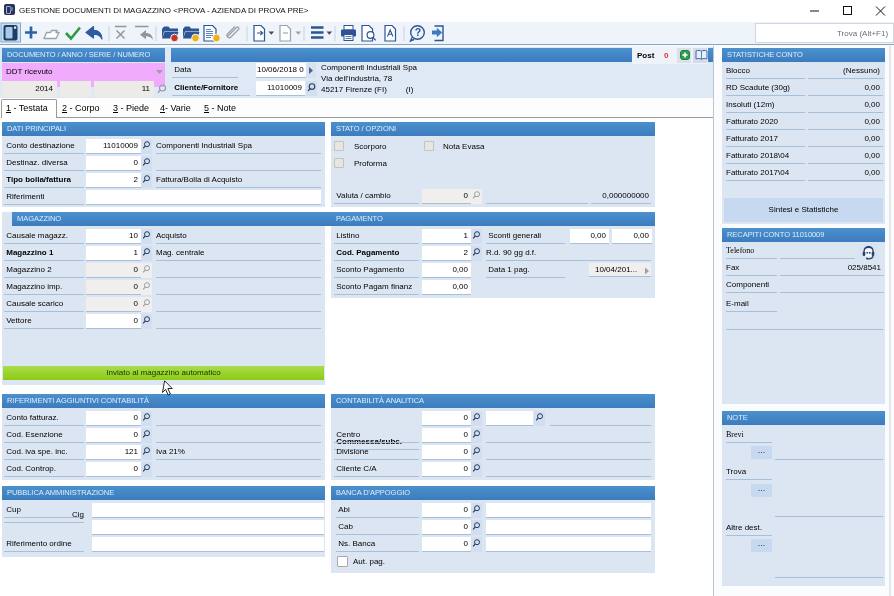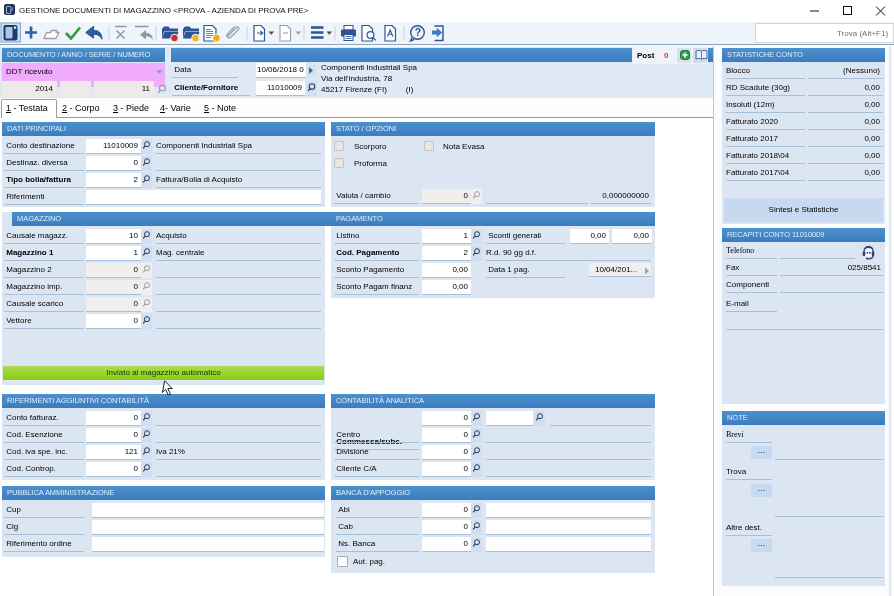--- a/index.html
+++ b/index.html
@@ -252,21 +252,21 @@
 <div class="fld fldr" style="left:86px;top:462px;width:52px;padding-right:3px;">0</div>
 <div class="mag" style="left:141px;top:462px;width:11px;"><svg width="11" height="15" viewBox="0 0 11 15">
       <circle cx="6" cy="5.2" r="2.5" fill="none" stroke="#223c5e" stroke-width="1"></circle>
       <line x1="4.1" y1="7.2" x2="2.2" y2="9.4" stroke="#223c5e" stroke-width="1.2"></line>
     </svg></div>
 <div class="ul" style="left:156px;top:462px;width:165px;"></div>
 <div class="panel" style="left:2px;top:486px;width:323px;height:71px;"></div>
 <div class="hdr" style="left:2px;top:486px;width:323px;">PUBBLICA AMMINISTRAZIONE</div>
 <div class="lbl" style="left:4px;top:503px;width:80px;">&nbsp;Cup</div>
 <div class="fld fldr" style="left:92px;top:503px;width:232px;"></div>
-<div class="lbl" style="left:4px;top:520px;width:80px;">&nbsp;Cig</div>
+<div class="lbl" style="left:4px;top:508px;width:80px;text-align:right;">&nbsp;Cig</div>
 <div class="fld fldr" style="left:92px;top:520px;width:232px;"></div>
 <div class="lbl" style="left:4px;top:537px;width:80px;">&nbsp;Riferimento ordine</div>
 <div class="fld fldr" style="left:92px;top:537px;width:232px;"></div>
 <div class="panel" style="left:331px;top:122px;width:324px;height:85px;"></div>
 <div class="hdr" style="left:331px;top:122px;width:324px;">STATO / OPZIONI</div>
 <div class="cb" style="left:334px;top:141px;"></div>
 <div class="abs" style="left:354px;top:142px;">Scorporo</div>
 <div class="cb" style="left:424px;top:141px;"></div>
 <div class="abs" style="left:443px;top:142px;">Nota Evasa</div>
 <div class="cb" style="left:334px;top:158px;"></div>

